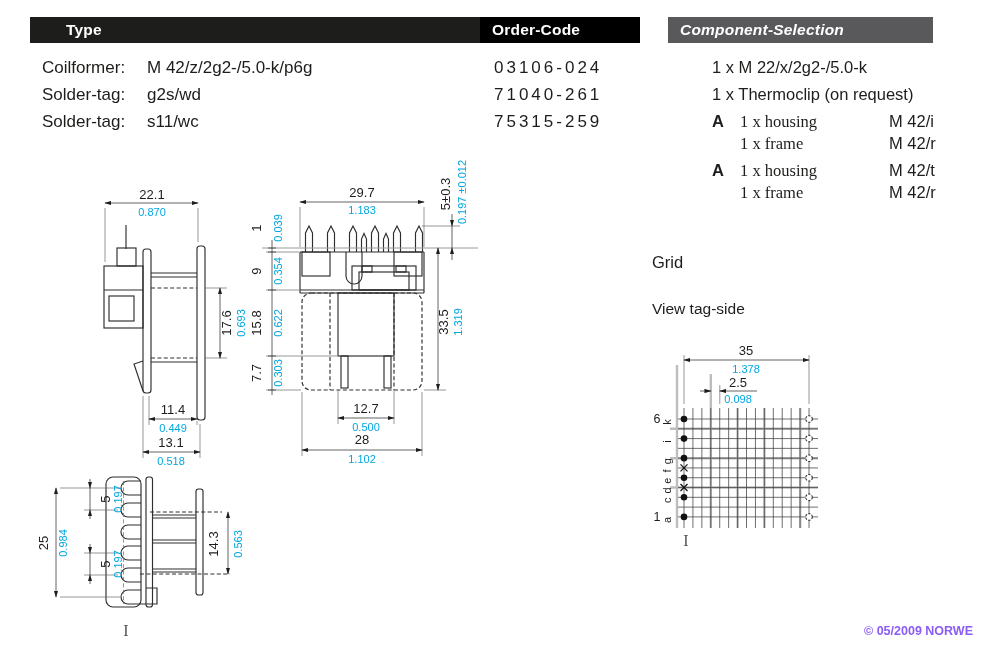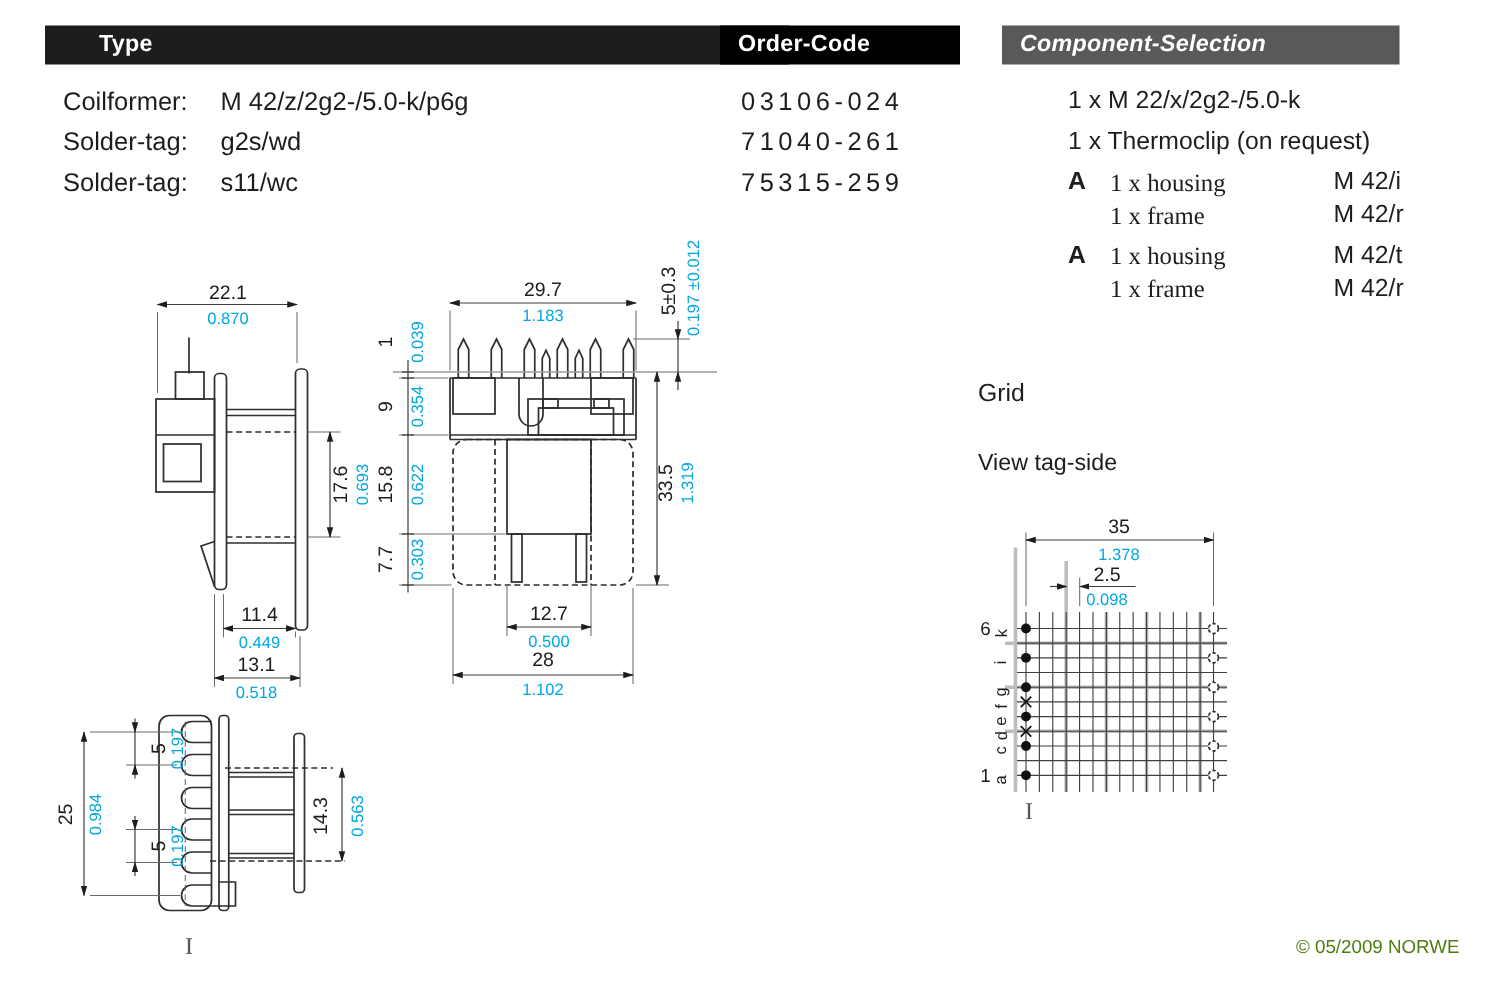--- a/index.html
+++ b/index.html
@@ -11,21 +11,21 @@
   .trow{position:absolute;left:42px;font-size:17px;white-space:nowrap;}
   .trow .lbl{display:inline-block;width:105px;}
   .ocode{position:absolute;left:494px;font-size:17px;letter-spacing:3px;white-space:nowrap;}
   .citem{position:absolute;left:712px;font-size:16.5px;white-space:nowrap;}
   .cgrow{position:absolute;font-size:16.5px;white-space:nowrap;}
   .cgrow .mk{position:absolute;left:712px;font-weight:bold;}
   .cgrow .qty{position:absolute;left:740px;font-family:Liberation Serif, serif;}
   .cgrow .prt{position:absolute;left:853px;margin-left:36px;}
   #grid-title{position:absolute;left:652px;top:253px;font-size:16.5px;font-weight:normal;}
   #grid-sub{position:absolute;left:652px;top:276px;font-size:15.5px;margin-top:24px;}
-  #copyright{position:absolute;right:27px;top:624px;font-size:12.5px;color:#4d7c0f;}
+  #copyright{position:absolute;right:27px;top:624px;font-size:12.5px;color:#8b5cf6;font-weight:bold;}
   svg{position:absolute;overflow:visible;}
   
   .pl{stroke:#2e2e2e;stroke-width:1.15;fill:none;}
   .pd{stroke-dasharray:4 2.4;}
   .ex{stroke:#6a6a6a;stroke-width:.7;fill:none;}
   .dl{stroke:#3d3d3d;stroke-width:.8;fill:none;}
   .gr{stroke:#9a9a9a;stroke-width:1;fill:none;}
   .dm{font-family:"Liberation Sans",sans-serif;font-size:13px;fill:#1d1d1b;text-anchor:middle;}
   .di{font-family:"Liberation Sans",sans-serif;font-size:11px;fill:#00a7e1;text-anchor:middle;}
   .gt{font-family:"Liberation Sans",sans-serif;font-size:11px;fill:#1d1d1b;text-anchor:middle;}

